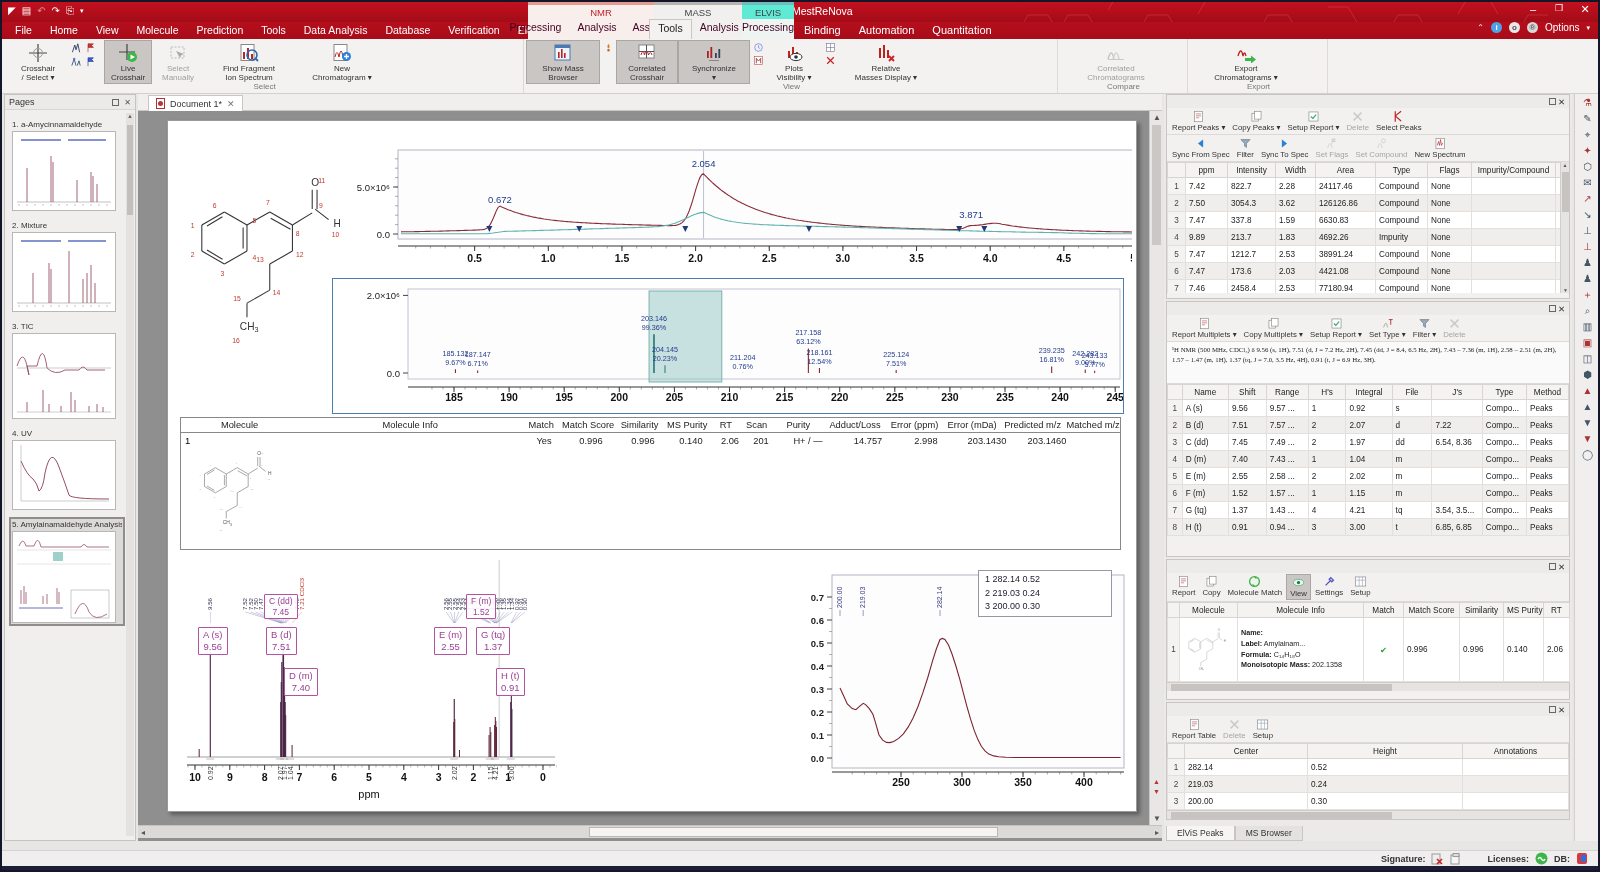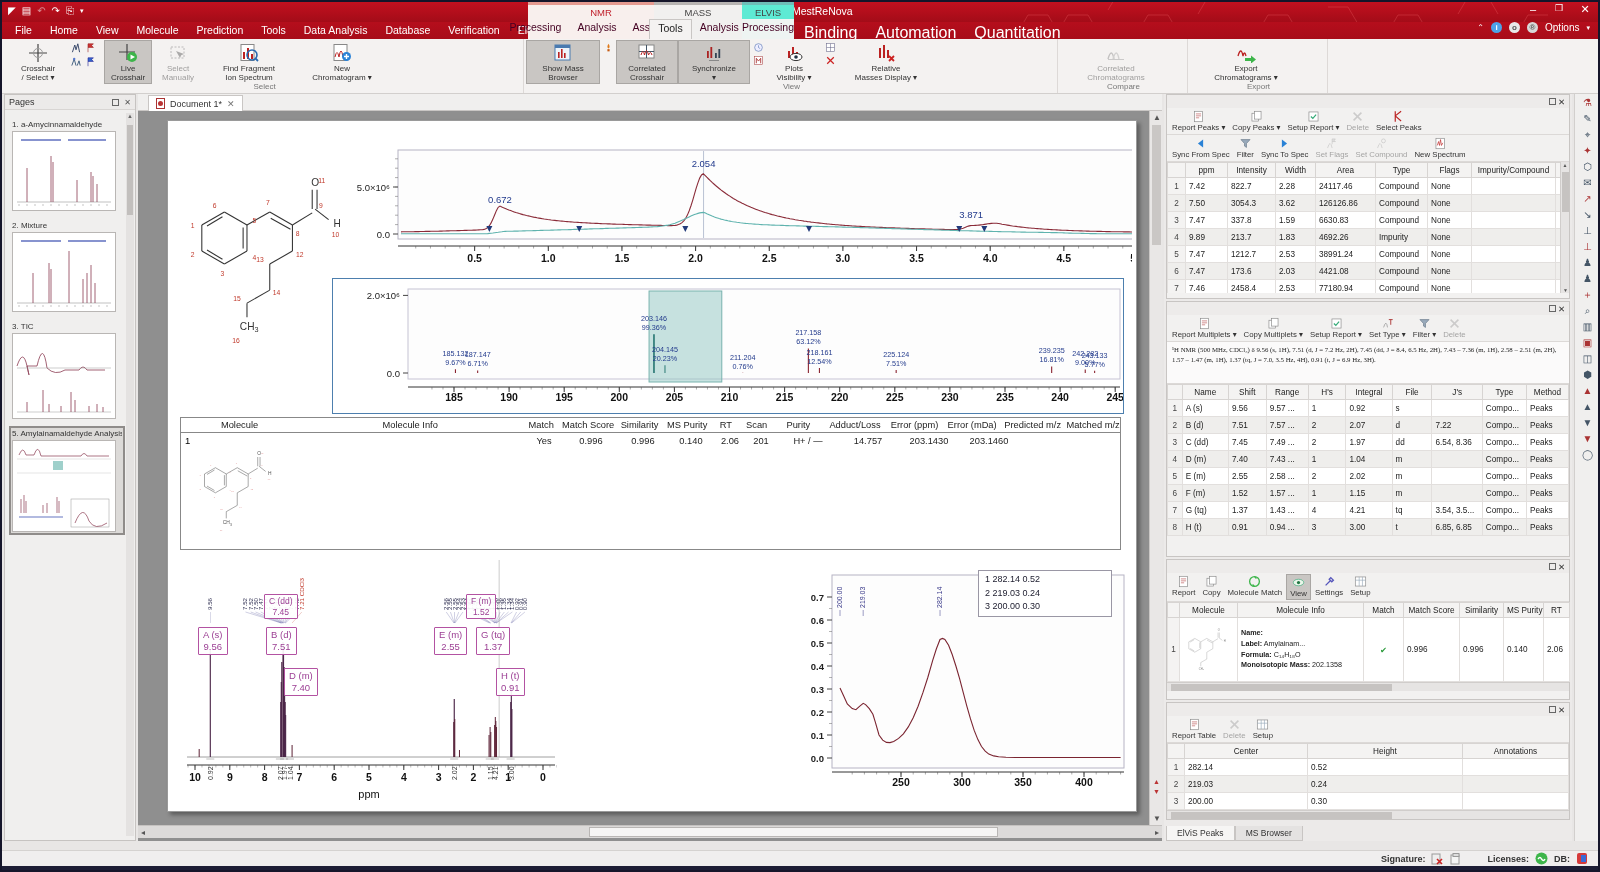--- a/index.html
+++ b/index.html
@@ -19,21 +19,21 @@
   .menurow{position:absolute;left:0;top:20px;width:100%;height:17px;
     background:linear-gradient(#b50e1c,#a80c19);}
   .menus{position:absolute;left:4px;top:20px;height:17px;display:flex;}
   .menu-item{color:#fff;font-size:10.5px;padding:2px 9px 0 9px;white-space:nowrap;}
   .ctxgroup{position:absolute;top:0;height:37px;}
   .ctxgroup .ghead{height:17px;font-size:9.5px;display:flex;align-items:center;justify-content:center;border-top:3px solid;}
   .ctxgroup .gtabs{height:20px;display:flex;justify-content:center;gap:0;}
   .gtab{font-size:10.5px;padding:2px 8px 0 8px;color:#402;white-space:nowrap;}
   .gtab.selected{background:#f4f2f1;border:1px solid #c9c6c4;border-bottom:none;color:#222;}
   .redtabs{position:absolute;left:793px;top:20px;display:flex;}
-  .redtabs .menu-item{font-size:16px;}
+  .redtabs .menu-item{font-size:11px;}
   .topright{position:absolute;right:8px;top:20px;display:flex;gap:7px;color:#fff;font-size:10px;align-items:center;}
   .circ{display:inline-block;width:11px;height:11px;border-radius:50%;background:#fff;color:#a00;
     font-size:8px;line-height:11px;text-align:center;font-weight:bold;}
   
   .ribbon{position:absolute;left:0;top:37px;width:100%;height:55px;background:#f4f2f1;border-bottom:1px solid #d2cfcd;}
   .rgroup{position:absolute;top:0;height:54px;border-right:1px solid #ddd9d7;}
   .rgroup .btnrow{display:flex;align-items:flex-start;height:44px;padding-top:1px;}
   .rgroup .glabel{text-align:center;font-size:8px;color:#777;margin-top:-1px;}
   .rbtn{display:flex;flex-direction:column;align-items:center;font-size:8px;color:#333;
         padding:1px 1px;border:1px solid transparent;line-height:1.15;text-align:center;height:44px;}
@@ -469,20 +469,29 @@
      <path d="M4 78 h94" stroke="#999" stroke-width=".5"></path>
      <path d="M14 78 V68" stroke="#8a3a50" stroke-width=".8"></path>
                 <path d="M30 78 V56" stroke="#8a3a50" stroke-width=".8"></path>
                 <path d="M36 78 V70" stroke="#8a3a50" stroke-width=".8"></path>
                 <path d="M48 78 V72" stroke="#8a3a50" stroke-width=".8"></path>
                 <path d="M58 78 V58" stroke="#8a3a50" stroke-width=".8"></path>
                 <path d="M62 78 V66" stroke="#8a3a50" stroke-width=".8"></path>
                 <path d="M76 78 V72" stroke="#8a3a50" stroke-width=".8"></path>
                 <path d="M84 78 V70" stroke="#8a3a50" stroke-width=".8"></path>
                 <path d="M90 78 V73" stroke="#8a3a50" stroke-width=".8"></path>
+              </svg></div>
+          </div>
+        </div>
+        <div class="pageitem ">
+     <div class="thumbwrap" style="padding:1px">
+     <div class="cap">4. UV</div>
+     <div class="thumb" style="height:70px"><svg width="102" height="68" viewBox="0 0 102 68">
+     <path d="M8 24 q6 14 12 18 q4 4 6 12 q4 -2 6 -18 q6 -28 14 -6 q6 16 10 28 q2 4 40 4" stroke="#8a3a50" fill="none" stroke-width=".9" transform="translate(0,-4)"></path>
+     <path d="M8 4 v56 M8 60 h88" stroke="#999" stroke-width=".5"></path>
               </svg></div>
           </div>
         </div>
         <div class="pageitem selected">
      <div class="thumbwrap" style="padding:1px">
      <div class="cap">5. Amylainamaldehyde Analysis</div>
      <div class="thumb" style="height:92px"><svg width="102" height="90" viewBox="0 0 102 90">
      <path d="M6 14 q4 -10 7 0 l8 0 q4 -12 7 1 l40 0 q3 -5 6 0 l22 0" stroke="#8a3a50" fill="none" stroke-width=".7"></path>
      <rect x="40" y="20" width="10" height="9" fill="#9fd0cb"></rect>
      <path d="M4 32 h94 M4 18 h94" stroke="#bbb" stroke-width=".4"></path>
@@ -891,20 +900,21 @@
       </div>
       <div class="vals">
             <div style="width:38px">Yes</div>
             <div style="width:56px">0.996</div>
             <div style="width:48px">0.996</div>
             <div style="width:48px">0.140</div>
             <div style="width:30px">2.06</div>
             <div style="width:32px">201</div>
             <div style="width:62px">H+ / —</div>
             <div style="width:58px">14.757</div>
+            <div style="width:58px">2.998</div>
             <div style="width:64px">203.1430</div>
             <div style="width:56px">203.1460</div>
           </div>
     </div>
       </div>
       <div class="abs" style="left:183px;top:550px"><svg width="372" height="252" viewBox="0 0 372 252">
           <path d="M25.311999999999983 60 L25.311999999999983 71" stroke="#3a3a8a" stroke-width=".35" opacity=".7"></path>
           <text transform="translate(27.311999999999983 58) rotate(-90)" font-size="6.2" fill="#333355">9.56</text>
           <path d="M60.45999999999997 60 L96.304 71" stroke="#3a3a8a" stroke-width=".35" opacity=".7"></path>
           <text transform="translate(62.45999999999997 58) rotate(-90)" font-size="6.2" fill="#333355">7.52</text>

